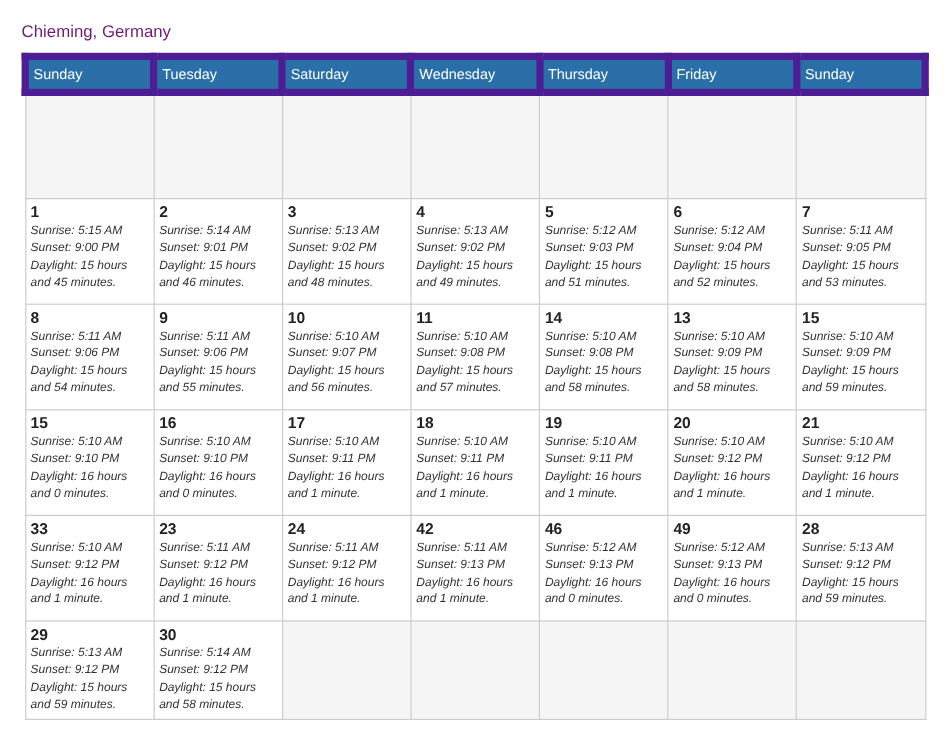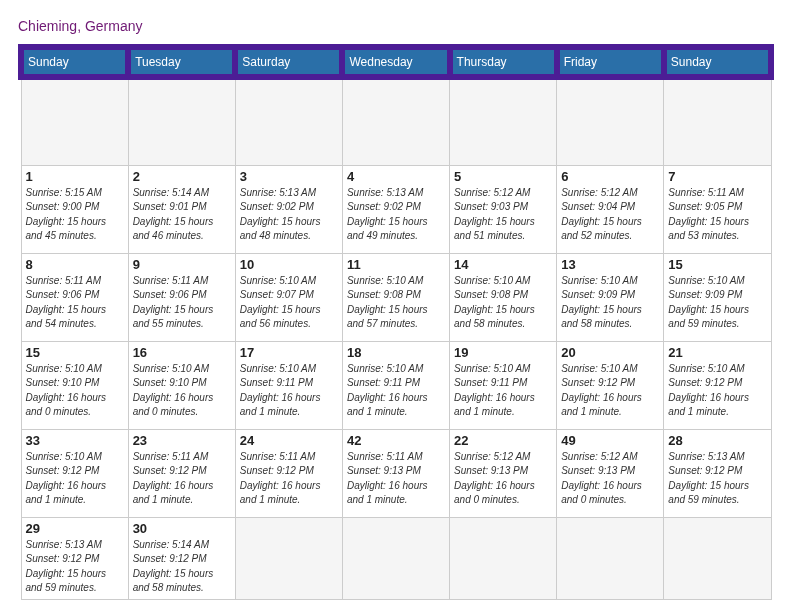--- a/index.html
+++ b/index.html
@@ -332,21 +332,21 @@
       </td>
           <td>
         <span class="day-num">42</span>
         <div class="day-info">
           Sunrise: 5:11 AM<br>
           Sunset: 9:13 PM<br>
           Daylight: 16 hours and 1 minute.
         </div>
       </td>
           <td>
-        <span class="day-num">22</span>
+        <span class="day-num">46</span>
         <div class="day-info">
           Sunrise: 5:12 AM<br>
           Sunset: 9:13 PM<br>
           Daylight: 16 hours and 0 minutes.
         </div>
       </td>
           <td>
         <span class="day-num">49</span>
         <div class="day-info">
           Sunrise: 5:12 AM<br>

